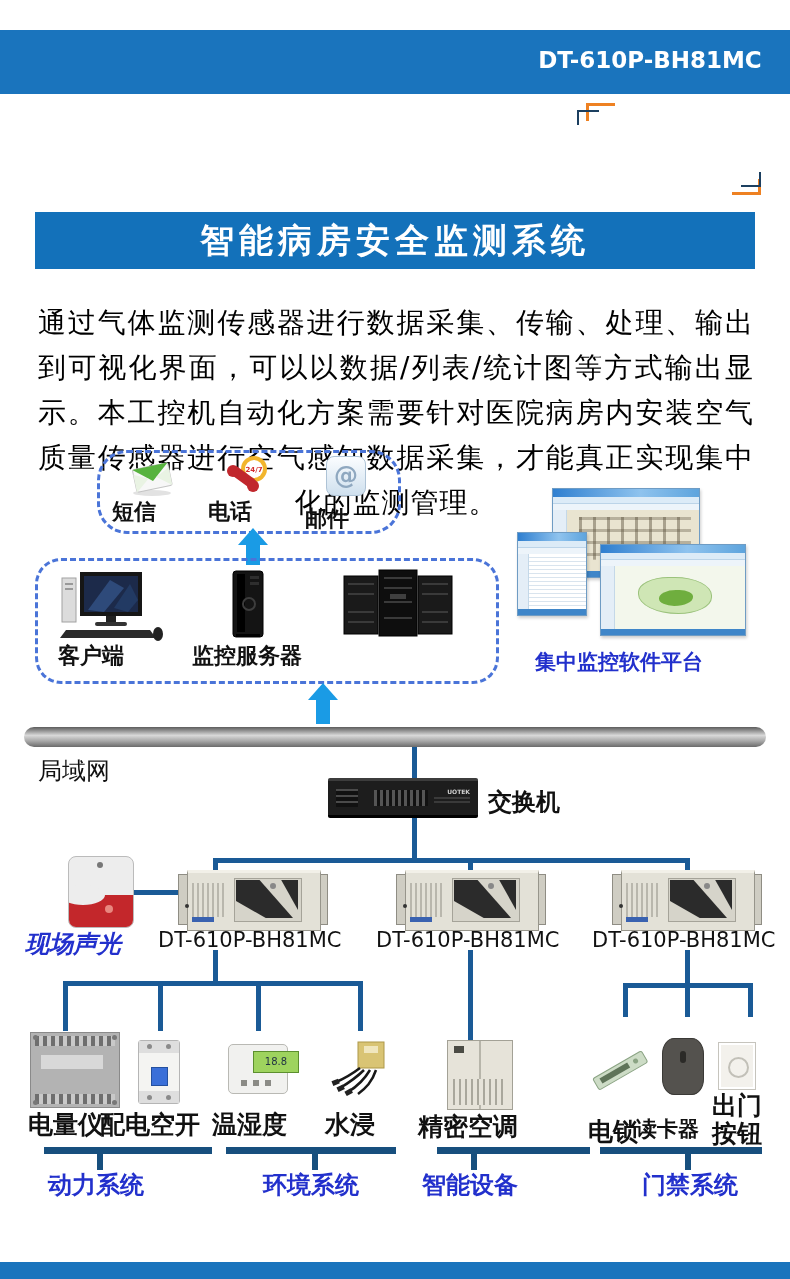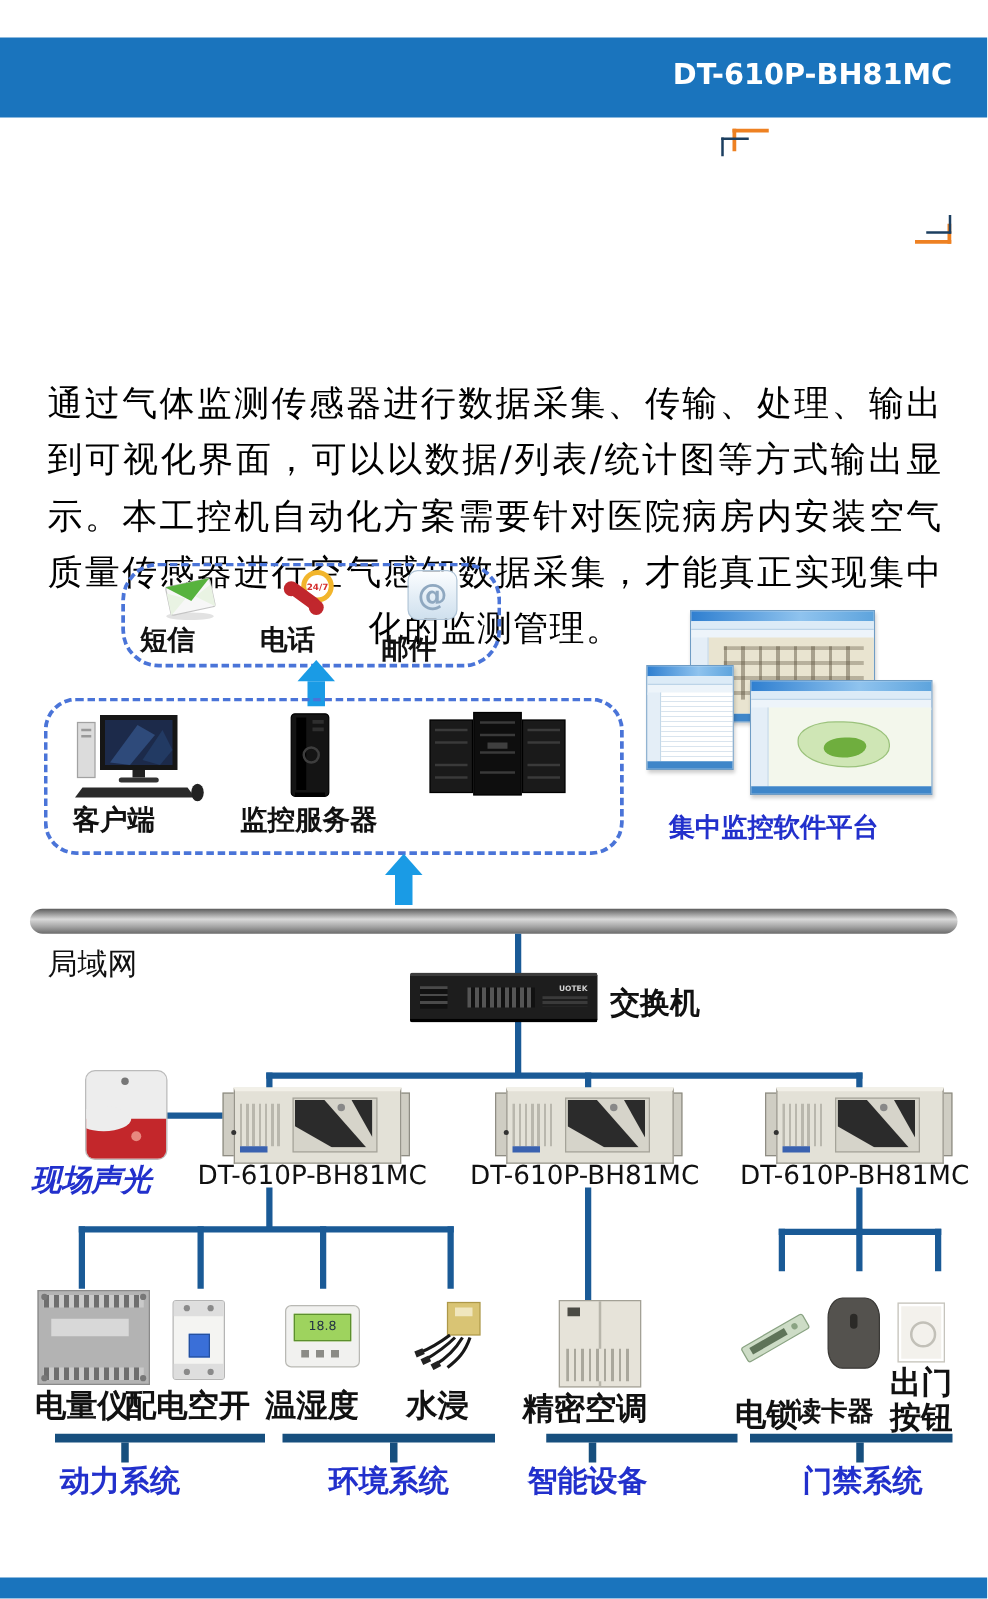--- a/index.html
+++ b/index.html
@@ -83,21 +83,21 @@
   .meter .mid{position:absolute;left:10px;top:22px;width:62px;height:14px;background:#d8d8d8;
      font-size:6px;color:#555;text-align:center;line-height:14px;overflow:hidden;}
   .meter .scr{position:absolute;width:5px;height:5px;border-radius:50%;background:#777;}
   .breaker{position:absolute;left:138px;top:1040px;width:40px;height:62px;background:#f4f4f2;
            border:1px solid #b5b5b5;border-radius:3px;}
   .breaker .cap{position:absolute;left:0;width:100%;height:12px;background:#dedede;}
   .breaker .tog{position:absolute;left:12px;top:26px;width:15px;height:17px;background:#3a6fd8;border:1px solid #24509f;}
   .breaker .scr{position:absolute;width:5px;height:5px;border-radius:50%;background:#8a8a8a;}
   .temphum{position:absolute;left:228px;top:1044px;width:58px;height:48px;background:#f1f1ef;
            border:1px solid #b9b9b4;border-radius:5px;}
-  .temphum .lcd{position:absolute;left:6px;top:6px;width:44px;height:20px;background:#9ed35e;
+  .temphum .lcd{position:absolute;left:24px;top:6px;width:44px;height:20px;background:#9ed35e;
       border:1px solid #5c8f2e;font-size:10px;color:#234;line-height:20px;text-align:center;overflow:hidden;}
   .temphum .btns{position:absolute;left:12px;bottom:7px;width:34px;height:6px;
       background:repeating-linear-gradient(90deg,#8b8b86 0 6px,#f1f1ef 6px 12px);}
   .ac{position:absolute;left:447px;top:1040px;width:64px;height:68px;background:#e6e3d9;border:1px solid #a3a196;}
   .ac .split{position:absolute;left:31px;top:0;width:2px;height:100%;background:#b7b5aa;}
   .ac .vent{position:absolute;left:5px;bottom:4px;width:54px;height:26px;
       background:repeating-linear-gradient(90deg,#a9a79c 0 2px,#e6e3d9 2px 6px);}
   .ac .disp{position:absolute;left:6px;top:5px;width:10px;height:7px;background:#4b4b44;}
   .reader{position:absolute;left:662px;top:1038px;width:40px;height:55px;background:#54524e;
           border-radius:12px/16px;border:1px solid #3a3936;}
@@ -131,20 +131,21 @@
 <div id="stage">
 
   <div class="hdr-bar"></div>
   <div class="hdr-model">DT-610P-BH81MC</div>
 
   <div class="brk" style="left:586px;top:103px;width:26px;height:15px;border-top:3px solid #ee8122;border-left:3px solid #ee8122;"></div>
   <div class="brk" style="left:577px;top:110px;width:20px;height:13px;border-top:2px solid #1c3f60;border-left:2px solid #1c3f60;"></div>
   <div class="brk" style="left:732px;top:179px;width:26px;height:13px;border-bottom:3px solid #ee8122;border-right:3px solid #ee8122;"></div>
   <div class="brk" style="left:741px;top:172px;width:18px;height:13px;border-bottom:2px solid #1c3f60;border-right:2px solid #1c3f60;"></div>
 
+  <div class="banner">智能病房安全监测系统</div>
   <div class="intro">通过气体监测传感器进行数据采集、传输、处理、输出到可视化界面，可以以数据/列表/统计图等方式输出显示。本工控机自动化方案需要针对医院病房内安装空气质量传感器进行空气感知数据采集，才能真正实现集中化的监测管理。</div>
 
   <div class="dashbox" style="left:97px;top:450px;width:298px;height:78px;"></div>
 
   <svg class="abs" style="left:128px;top:456px;" width="48" height="42" viewBox="0 0 48 42">
     <ellipse cx="24" cy="37" rx="19" ry="3" fill="#e2e2e2"></ellipse>
     <g transform="rotate(-12 24 20)">
       <rect x="6" y="10" width="36" height="23" rx="2" fill="#f7f7f7" stroke="#c4c4c4"></rect>
       <polygon points="6,10 42,10 24,25" fill="#57b33e"></polygon>
       <polygon points="6,33 20,22 6,15" fill="#e9f3e3"></polygon>

